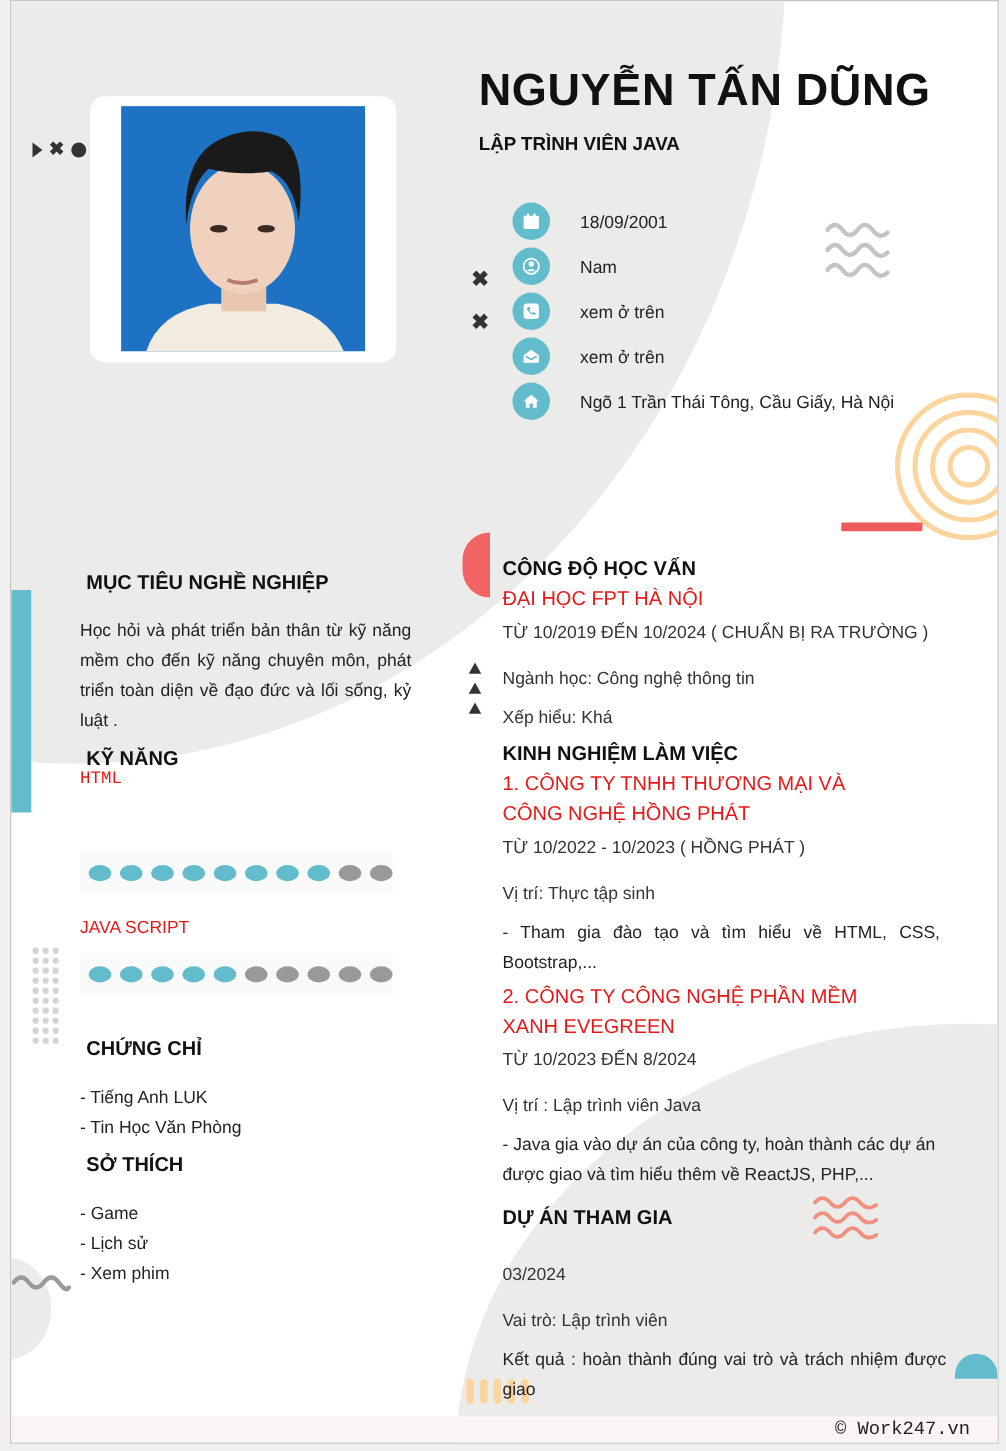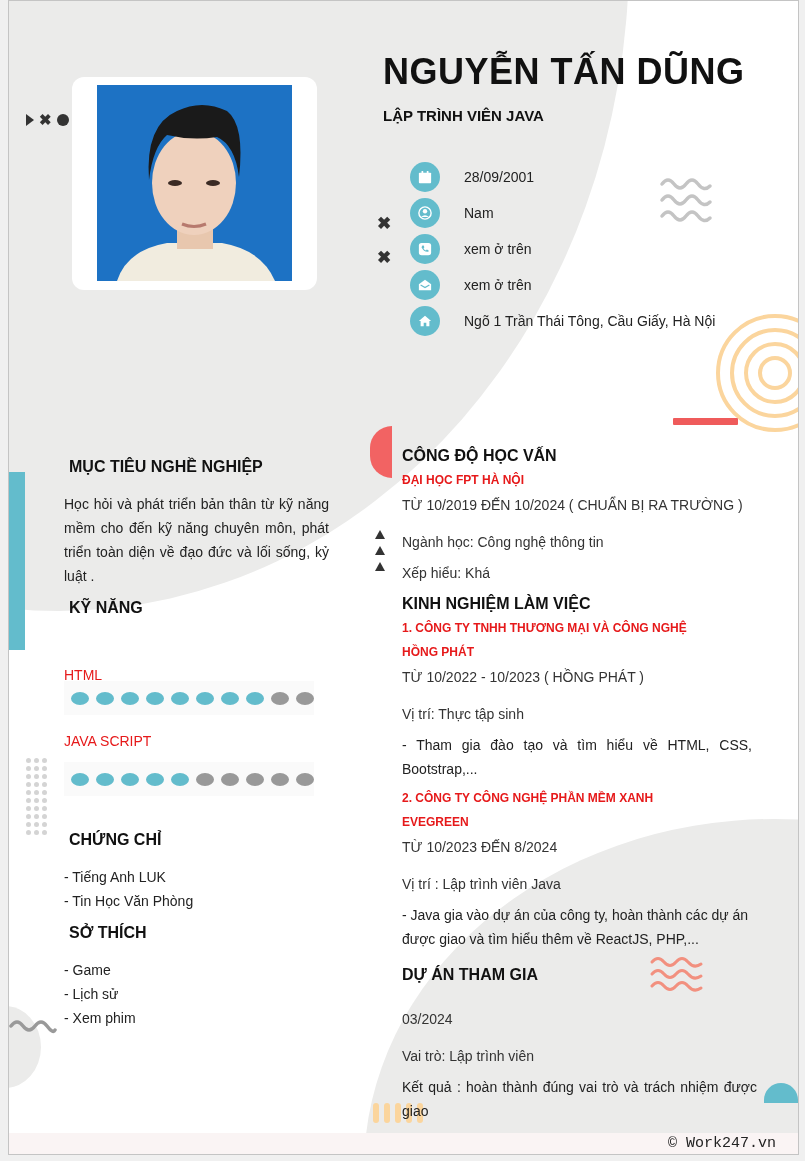--- a/index.html
+++ b/index.html
@@ -42,21 +42,21 @@
   .dot-grid i { width:5px; height:5px; border-radius:50%; background:#d4d4d4; display:block; }
   .gray-blob-left { position:absolute; left:-40px; top:1005px; width:72px; height:82px; border-radius:50%; background:#ebebea; }
   .wavy-left { position:absolute; left:0; top:1017px; }
   .wavy-salmon { position:absolute; left:640px; top:955px; }
   .teal-half { position:absolute; left:755px; top:1082px; width:34px; height:20px; background:#63bccc; border-radius:22px 22px 0 0; }
   .yellow-bars { position:absolute; left:364px; top:1102px; display:flex; gap:5px; }
   .yellow-bars span { width:6px; height:20px; border-radius:3px; background:#fbd59d; }
 
   .section-heading { position:absolute; font-size:16px; font-weight:bold; color:#111; }
   .body-text { position:absolute; font-size:14px; color:#222; line-height:24px; }
-  .red-title { position:absolute; font-size:12px; font-weight:bold; color:#e6191a; line-height:24px; }
+  .red-title { position:absolute; font-size:16px; font-weight:normal; color:#e6191a; line-height:24px; }
   .gray-text { position:absolute; font-size:14px; color:#333; }
   .skill-label { position:absolute; font-size:14px; color:#e6191a; }
   .skill-bar { position:absolute; width:250px; height:34px; background:#fafafa; display:flex; align-items:center; padding-left:7px; gap:7px; box-sizing:border-box; }
   .skill-dot { width:18px; height:13px; border-radius:50%; background:#63bccc; }
   .skill-dot.off { background:#999; }
   .list-text { position:absolute; font-size:14px; color:#222; line-height:24px; }
 </style>
 </head>
 <body>
 
@@ -170,21 +170,21 @@
 
   <div class="contact-list">
     <div class="contact-item">
       <span class="contact-icon">
         <svg viewBox="0 0 16 16">
             <rect x="1" y="3" width="14" height="12" rx="1"></rect>
             <rect x="4" y="1" width="2" height="4" rx="0.5"></rect>
             <rect x="10" y="1" width="2" height="4" rx="0.5"></rect>
           </svg>
       </span>
-      <span class="contact-text">28/09/2001</span>
+      <span class="contact-text">18/09/2001</span>
     </div>
     <div class="contact-item">
       <span class="contact-icon">
         <svg viewBox="0 0 16 16">
             <circle cx="8" cy="8" r="7" fill="none" stroke="#fff" stroke-width="1.6"></circle>
             <circle cx="8" cy="6" r="2.5"></circle>
             <path d="M3.5 12.5 Q8 8.5 12.5 12.5"></path>
           </svg>
       </span>
       <span class="contact-text">Nam</span>
@@ -215,21 +215,21 @@
       </span>
       <span class="contact-text">Ngõ 1 Trần Thái Tông, Cầu Giấy, Hà Nội</span>
     </div>
   </div>
 
   <div class="section-heading" style="left:60px;top:457px;">MỤC TIÊU NGHỀ NGHIỆP</div>
   <div class="body-text" style="left:55px;top:491px;width:265px;text-align:justify;">Học hỏi và phát triển bản thân từ kỹ năng mềm cho đến kỹ năng chuyên môn, phát triển toàn diện về đạo đức và lối sống, kỷ luật .</div>
 
   <div class="section-heading" style="left:60px;top:598px;">KỸ NĂNG</div>
 
-  <div class="skill-label" style="left:55px;top:666px;">HTML</div>
+  <div class="skill-label" style="left:55px;top:614px;font-family:Liberation Mono, monospace;">HTML</div>
   <div class="skill-bar" style="left:55px;top:680px;">
     <span class="skill-dot"></span>
       <span class="skill-dot"></span>
       <span class="skill-dot"></span>
       <span class="skill-dot"></span>
       <span class="skill-dot"></span>
       <span class="skill-dot"></span>
       <span class="skill-dot"></span>
       <span class="skill-dot"></span>
       <span class="skill-dot off"></span>

